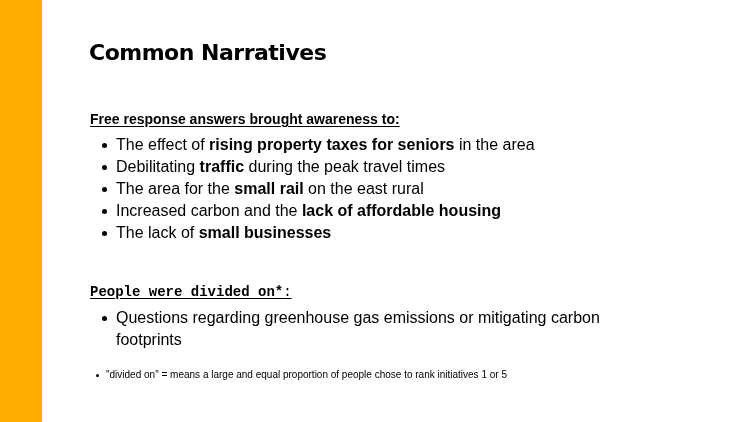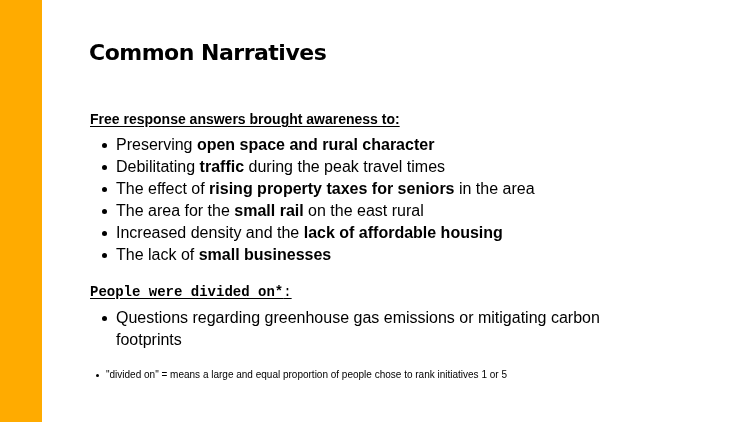--- a/index.html
+++ b/index.html
@@ -36,25 +36,24 @@
 </head>
 <body>
 
 <div class="accent-bar"></div>
 
 <h1 class="title">Common Narratives</h1>
 
 <h2 class="section-heading h1">Free response answers brought awareness to:</h2>
 
 <ul class="bullets b1">
-  <li><span>Preserving </span><b>open space and rural character</b><span></span></li>
+  <li><span>The effect of </span><b>rising property taxes for seniors</b><span> in the area</span></li>
   <li><span>Debilitating </span><b>traffic</b><span> during the peak travel times</span></li>
-  <li><span>The effect of </span><b>rising property taxes for seniors</b><span> in the area</span></li>
   <li><span>The area for the </span><b>small rail</b><span> on the east rural</span></li>
-  <li><span>Increased density and the </span><b>lack of affordable housing</b><span></span></li>
+  <li><span>Increased carbon and the </span><b>lack of affordable housing</b><span></span></li>
   <li><span>The lack of </span><b>small businesses</b><span></span></li>
 </ul>
 
 <h2 class="section-heading h2"><span>People were divided on*</span><span class="plain">:</span></h2>
 
 <ul class="bullets b2">
   <li>Questions regarding greenhouse gas emissions or mitigating carbon footprints</li>
 </ul>
 
 <ul class="footnote">

